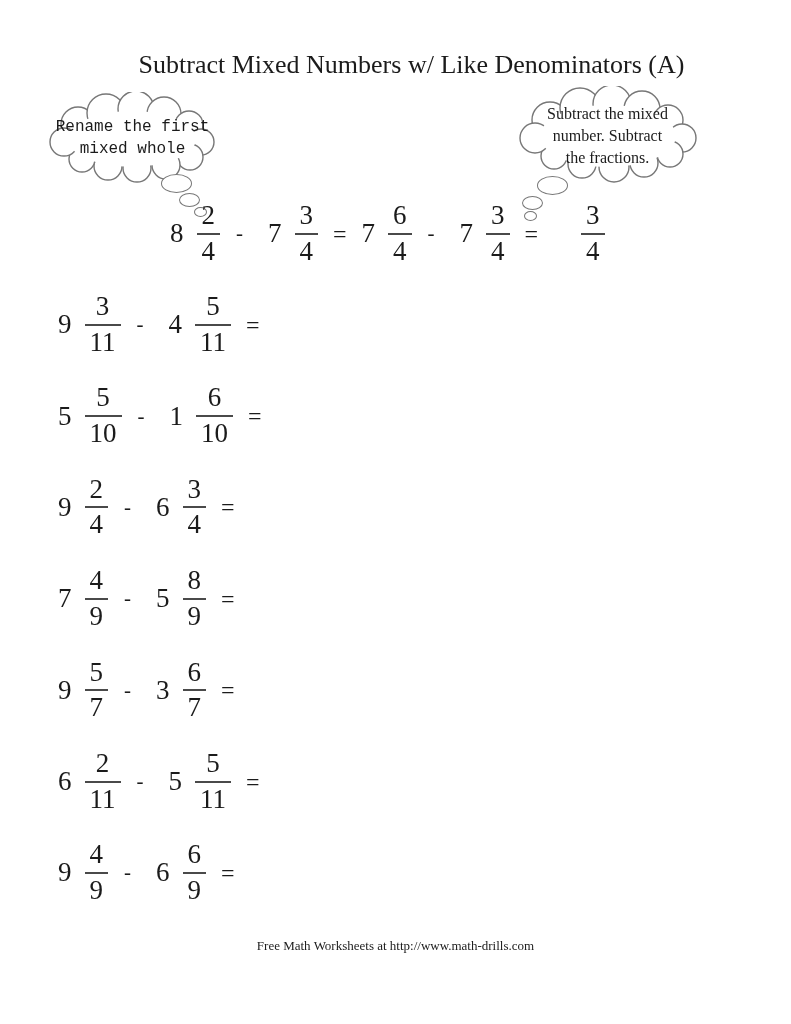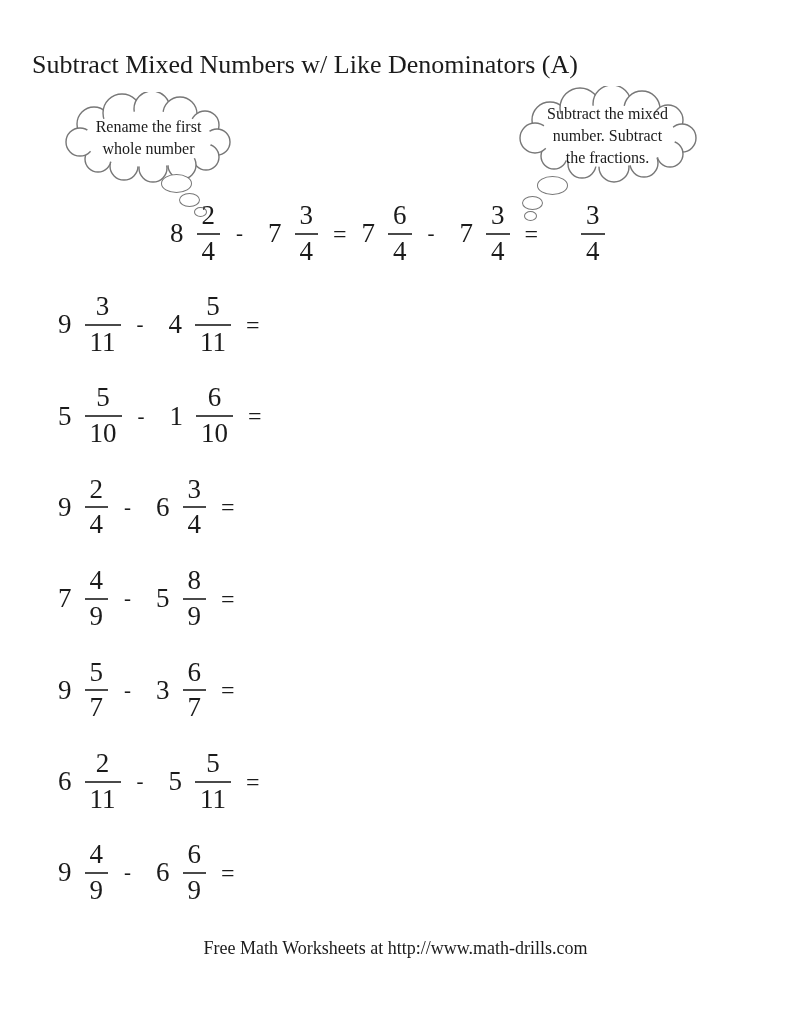--- a/index.html
+++ b/index.html
@@ -13,21 +13,21 @@
     width: 791px;
     height: 1024px;
     background: #ffffff;
     font-family: "Liberation Serif", "DejaVu Serif", serif;
     color: var(--ink);
     overflow: hidden;
   }
   .title {
     position: absolute;
     top: 50px; left: 0; right: 0;
-    text-align: left;
+    text-align: center;
     font-size: 26px;
     line-height: 30px;
     margin-left: 32px;
   }
   
   .bubble { position: absolute; }
   .bubble svg { position: absolute; inset: 0; }
   .bubble-text {
     position: absolute; inset: 0;
     display: flex; flex-direction: column;
@@ -56,51 +56,51 @@
   .eq { font-size: 24px; line-height: 1; padding: 0 2px; }
   .example { position: absolute; top: 201px; left: 170px; }
   .result-frac { margin-left: 28px; }
   .sub-whole { margin-left: 9px; }
   .problems { position: absolute; top: 292px; left: 58px; }
   .problem-row { margin-bottom: 26px; }
   .footer {
     position: absolute;
     top: 938px; left: 0; right: 0;
     text-align: center;
-    font-size: 18px;
+    font-size: 13px;
   }
 </style>
 </head>
 <body>
 
 <div class="page">
 
   <div class="title">Subtract Mixed Numbers w/ Like Denominators (A)</div>
 
-  <div class="bubble" style="top:92px; left:56px; width:185px; height:92px;">
+  <div class="bubble" style="top:92px; left:40px; width:185px; height:92px;font-family:Liberation Mono, monospace;">
     <svg viewBox="0 0 185 92" width="185" height="92">
       <g fill="#ffffff" stroke="#777777" stroke-width="1.4">
         <circle cx="38" cy="32" r="17"></circle>
           <circle cx="66" cy="21" r="19"></circle>
           <circle cx="96" cy="17" r="18"></circle>
         <circle cx="124" cy="22" r="17"></circle>
           <circle cx="149" cy="33" r="14"></circle>
           <circle cx="161" cy="50" r="13"></circle>
         <circle cx="150" cy="65" r="13"></circle>
           <circle cx="126" cy="73" r="14"></circle>
           <circle cx="97" cy="76" r="14"></circle>
         <circle cx="68" cy="74" r="14"></circle>
           <circle cx="42" cy="67" r="13"></circle>
           <circle cx="24" cy="50" r="14"></circle>
       </g>
       <ellipse cx="92" cy="47" rx="64" ry="28" fill="#ffffff"></ellipse>
     </svg>
     <div class="bubble-text">
       <span>Rename the first</span>
-      <span>whole number</span>
+      <span>mixed whole</span>
     </div>
   </div>
   <div class="dot" style="top:174px; left:161px; width:29px; height:17px;"></div>
   <div class="dot" style="top:193px; left:179px; width:19px; height:12px;"></div>
   <div class="dot" style="top:207px; left:194px; width:11px; height:8px;"></div>
 
   <div class="bubble" style="top:86px; left:510px; width:195px; height:100px;">
     <svg viewBox="0 0 195 100" width="195" height="100">
       <g fill="#ffffff" stroke="#777777" stroke-width="1.4">
         <circle cx="40" cy="34" r="18"></circle>

